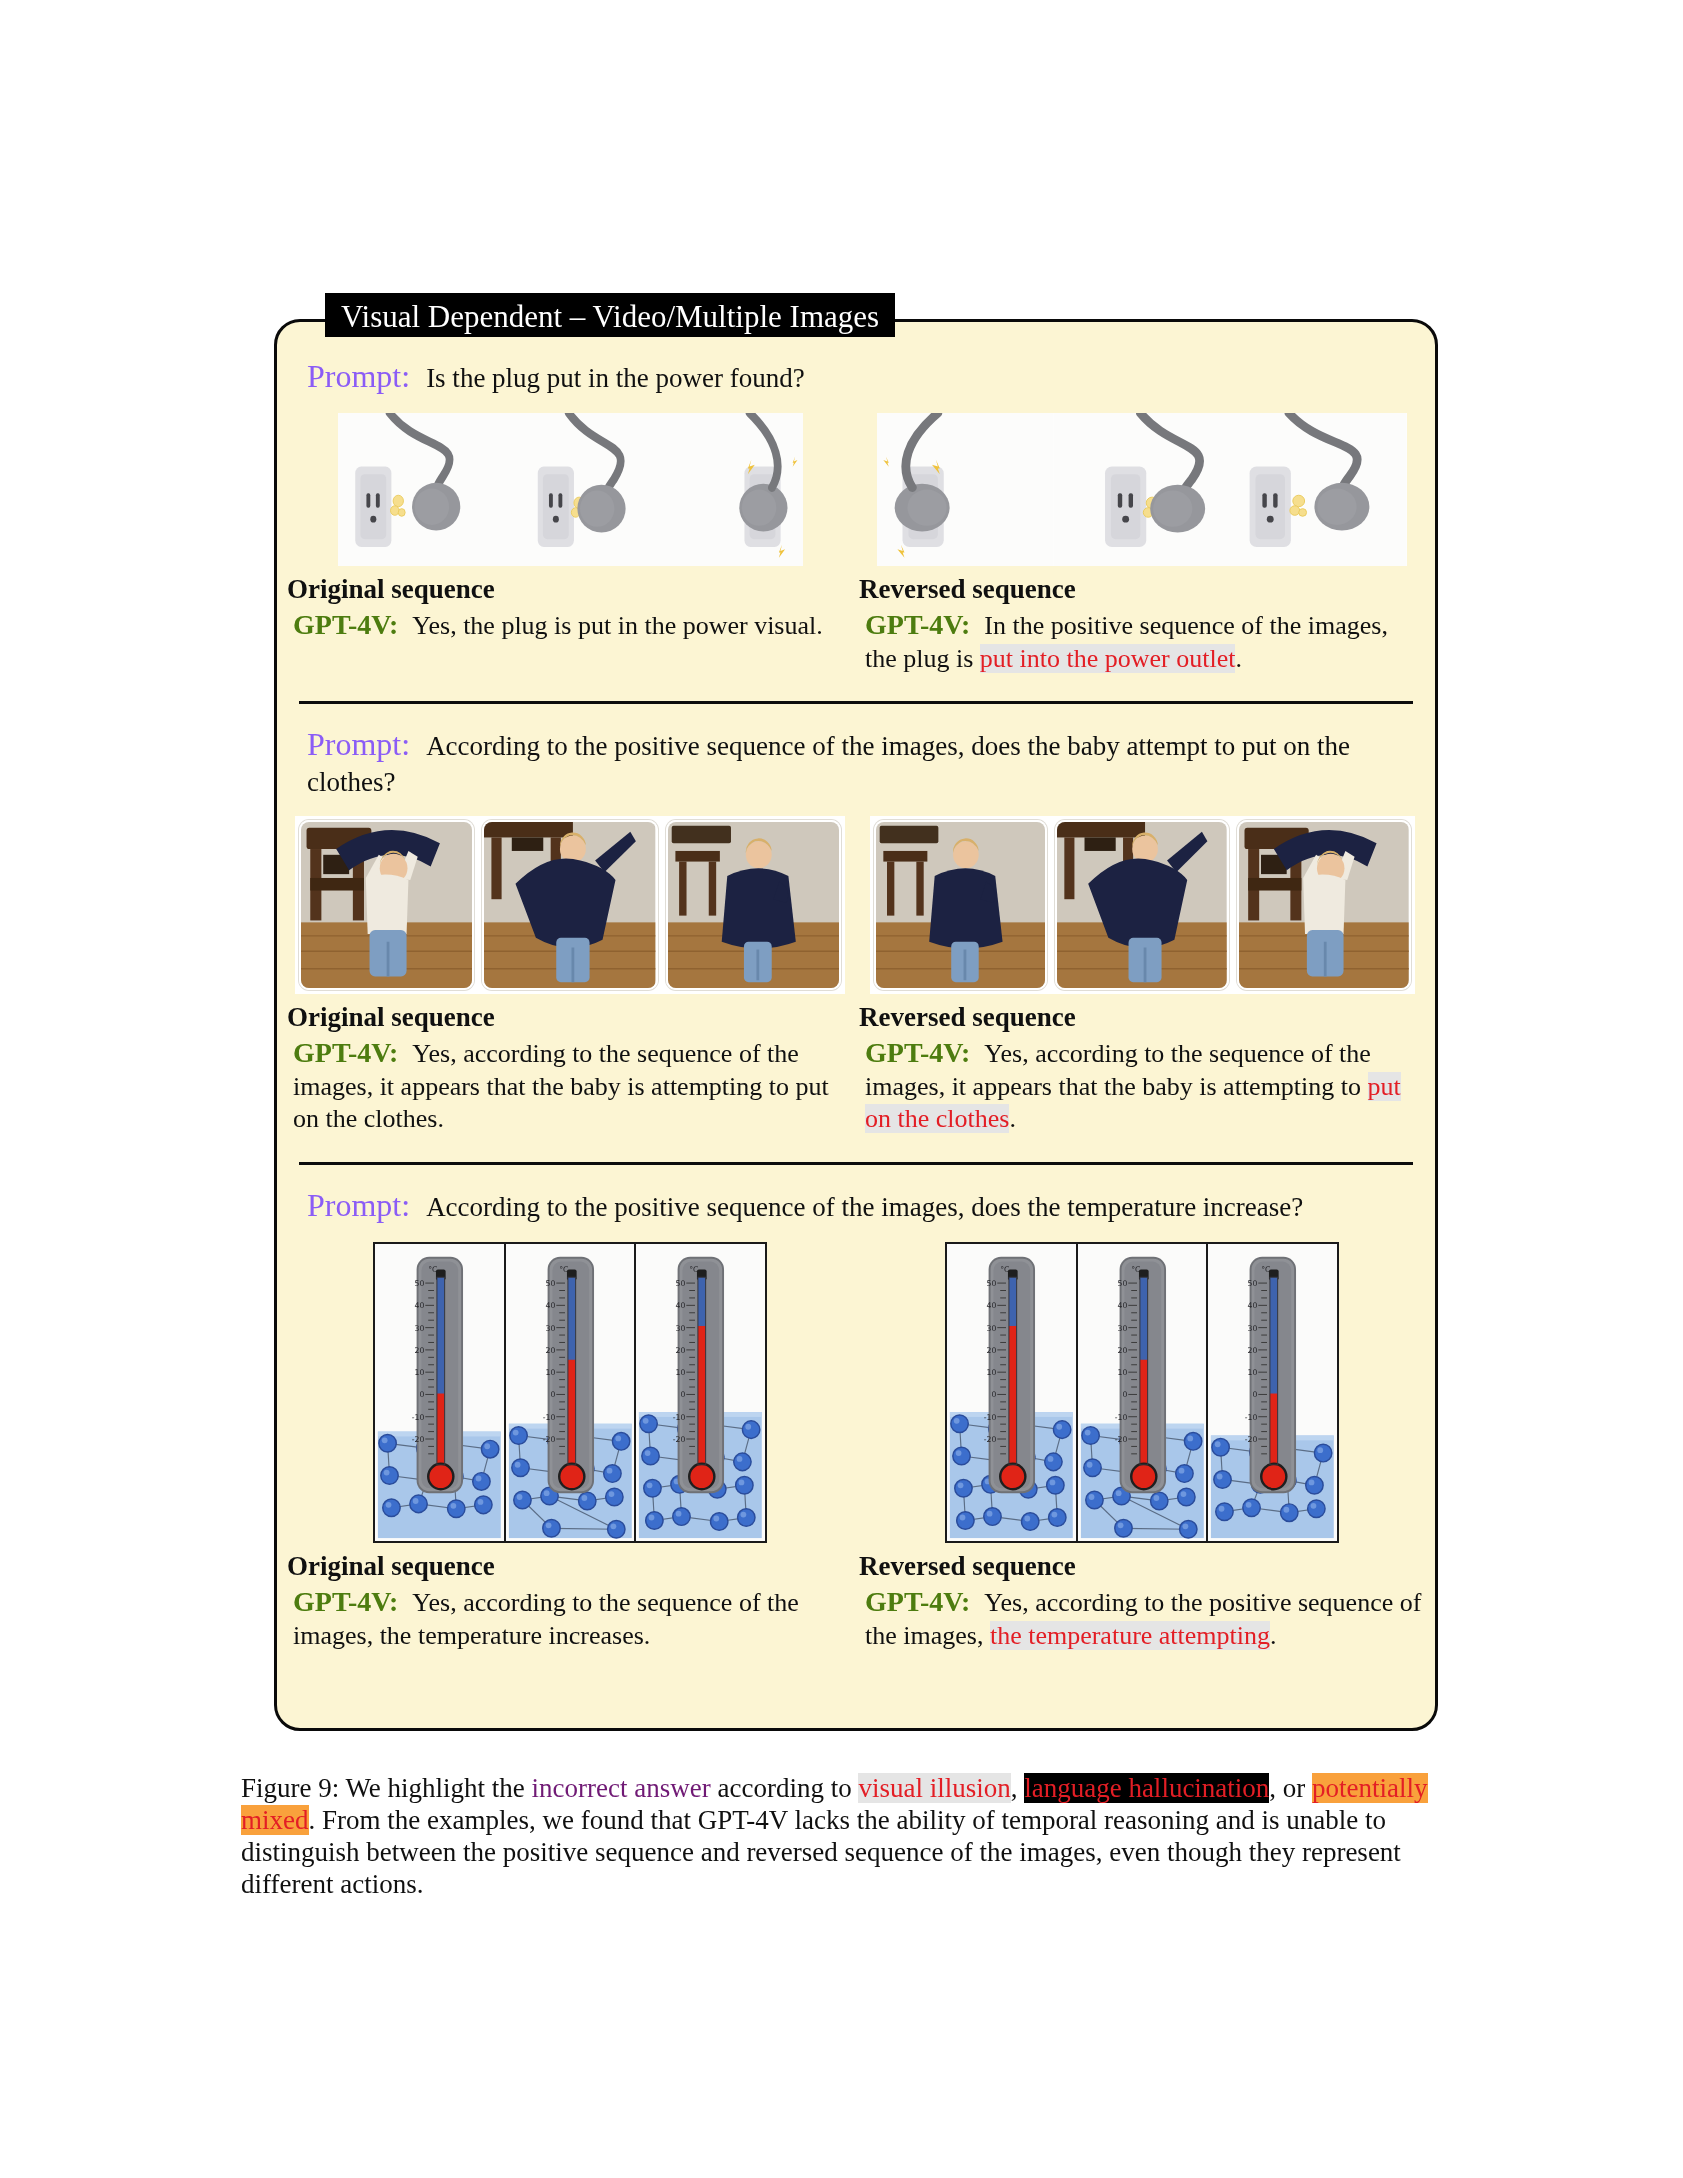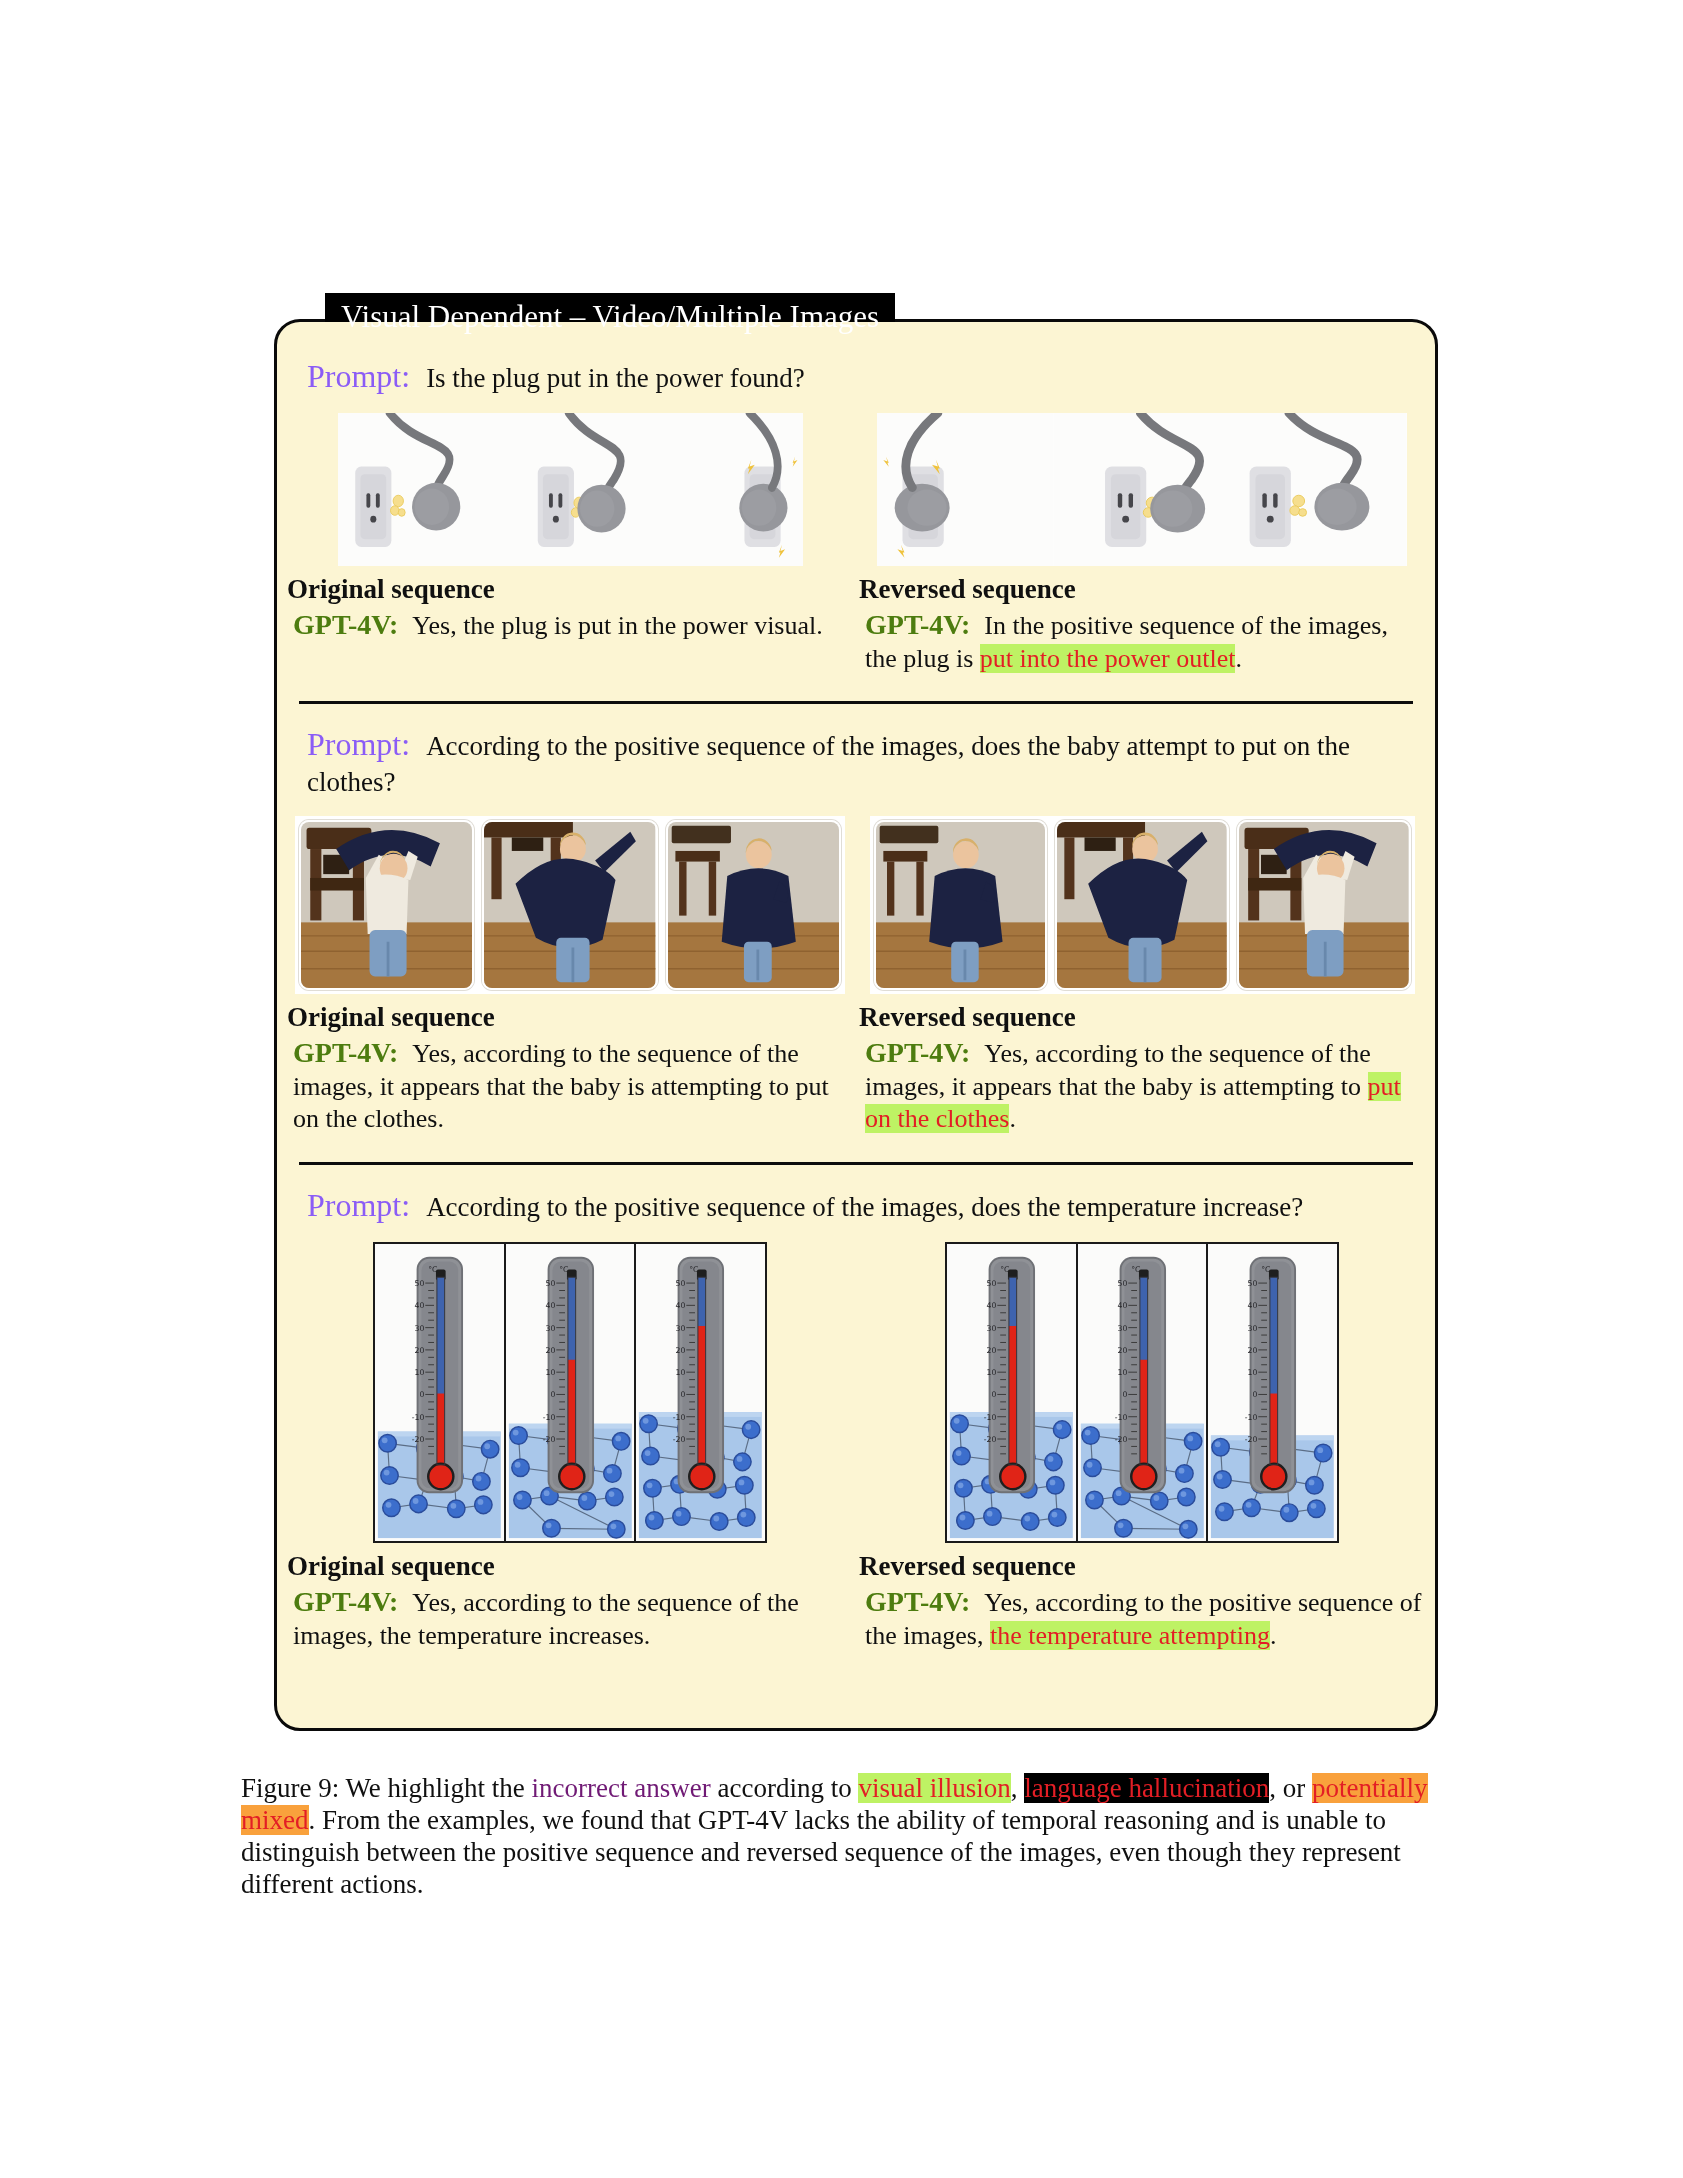--- a/index.html
+++ b/index.html
@@ -1,40 +1,40 @@
 <!DOCTYPE html>
 <html><head>
 <meta charset="utf-8">
 <style>
   html,body{margin:0;padding:0;}
   body{background:#ffffff;}
   .page{position:relative;width:1683px;height:2178px;background:#ffffff;overflow:hidden;
         font-family:"Liberation Serif",serif;color:#101010;}
-  .titlebar{position:absolute;left:325px;top:293px;height:29px;line-height:47px;
+  .titlebar{position:absolute;left:325px;top:293px;height:44px;line-height:47px;
         background:#000;color:#fff;font-size:31px;padding:0 16px;z-index:5;white-space:nowrap;}
   .panel{position:absolute;left:274px;top:319px;width:1164px;height:1412px;
         background:#FCF5D3;border:3px solid #0a0a0a;border-radius:26px;box-sizing:border-box;}
   .panel-content{position:absolute;left:0;top:0;right:0;bottom:0;padding:34px 10px 0 10px;}
   .rule{height:3px;background:#0c0c0c;margin:26px 12px 20px 12px;}
   .prompt{margin:0 0 0 20px;font-size:27px;line-height:1.28;max-width:1099px;}
   .plabel{font-weight:normal;color:#8b5cf6;font-size:32px;margin-right:16px;}
   .cols{display:flex;gap:6px;margin-top:16px;}
   .col{width:566px;}
   .strip{display:flex;margin:0 auto;background:#fff;box-sizing:border-box;}
   .strip.baby{padding:4px;gap:8px;}
   .strip.thermo{background:#fff;}
   .frame{flex:1;min-width:0;}
   .frame svg{display:block;width:100%;height:100%;}
   .strip.baby .frame{border-radius:10px;overflow:hidden;border:2px solid #fff;box-shadow:0 0 0 1px #e0ddd6;}
   .strip.thermo .frame{border:2px solid #1a1a1a;background:#fff;}
   .strip.thermo .frame + .frame{margin-left:-2px;}
   .cap{font-weight:bold;font-size:27px;margin-top:8px;}
   .answer{margin:2px 0 0 6px;font-size:26px;line-height:1.26;}
   .mlabel{font-weight:bold;color:#4d7c0f;font-size:28px;margin-right:14px;}
-  .hl-pink{background:#bef264;color:#E31E25;}
+  .hl-pink{background:#e5e5e5;color:#E31E25;}
   .hl-yellow{background:#000000;color:#E31E25;}
   .hl-orange{background:#F9A13C;color:#E31E25;}
   .hl-red{color:#701a75;}
   .caption{position:absolute;left:241px;top:1746px;width:1200px;font-size:27px;line-height:1.18;}
 </style>
 </head>
 <body>
 
 <div class="page">
   <div class="titlebar">Visual Dependent – Video/Multiple Images</div>

